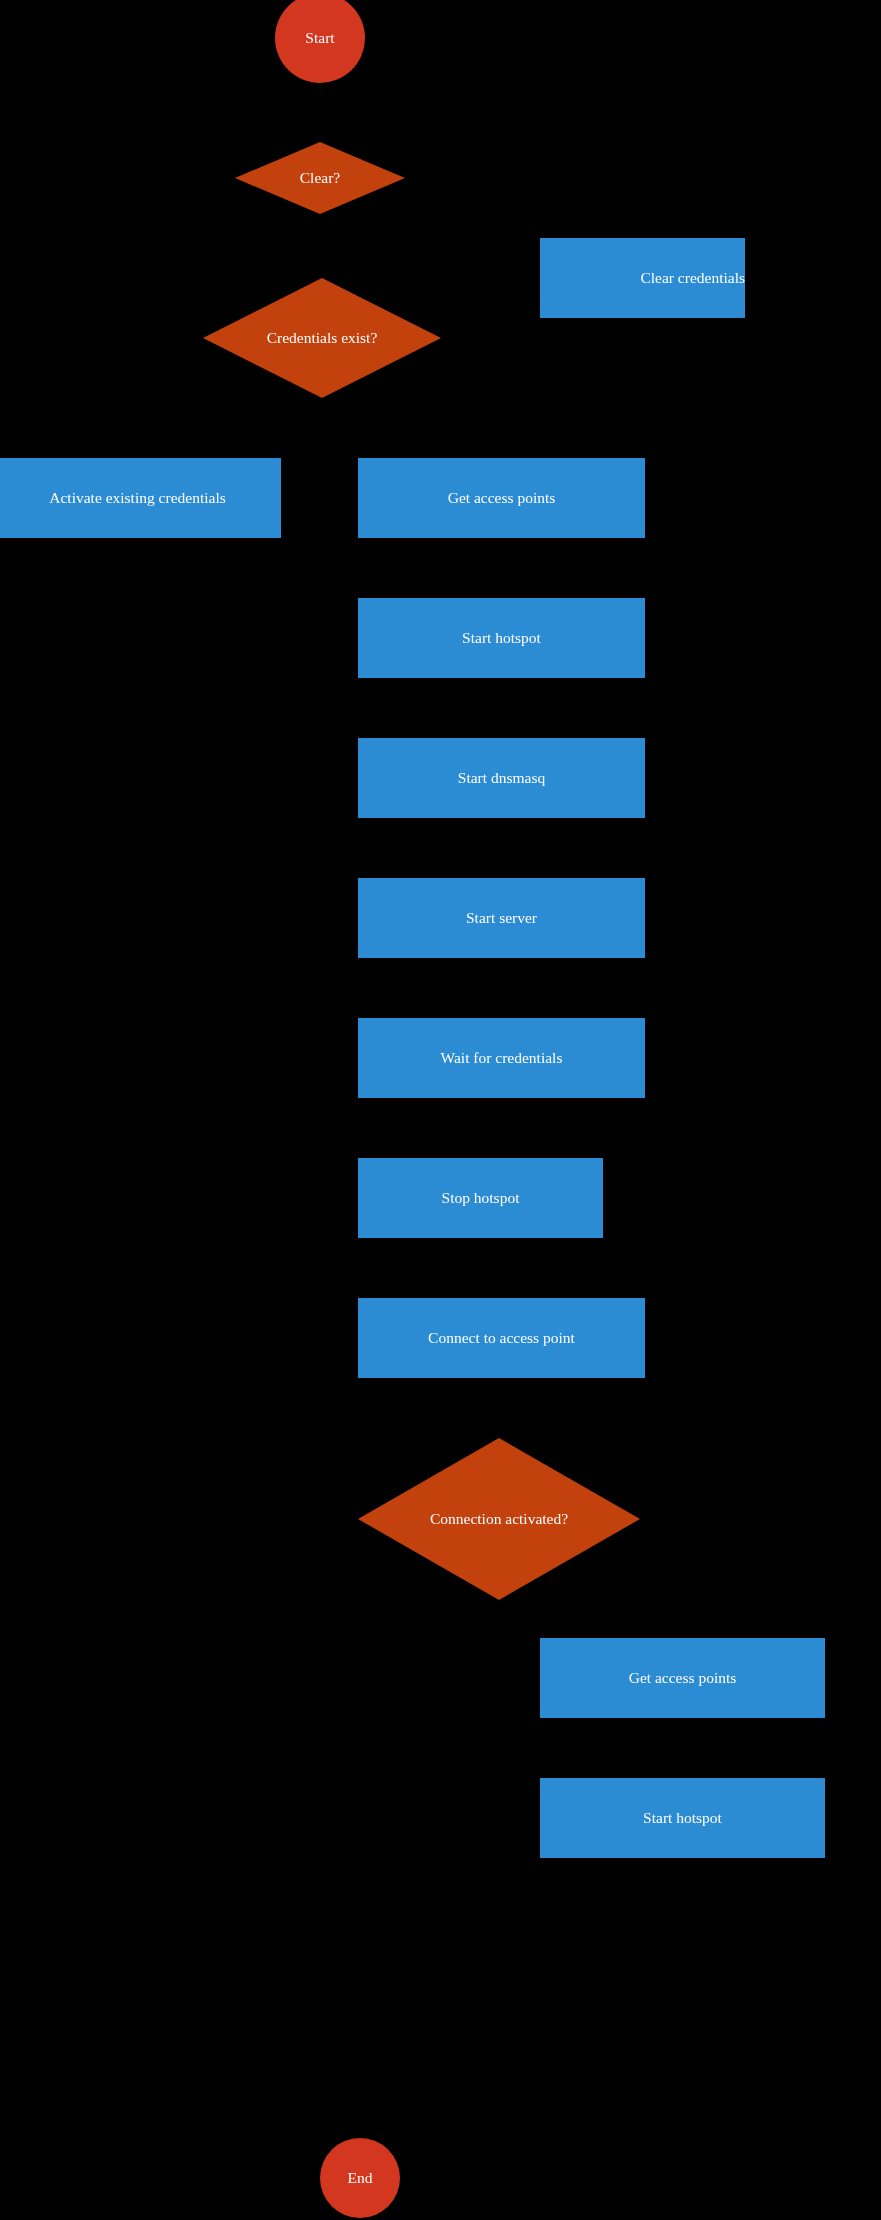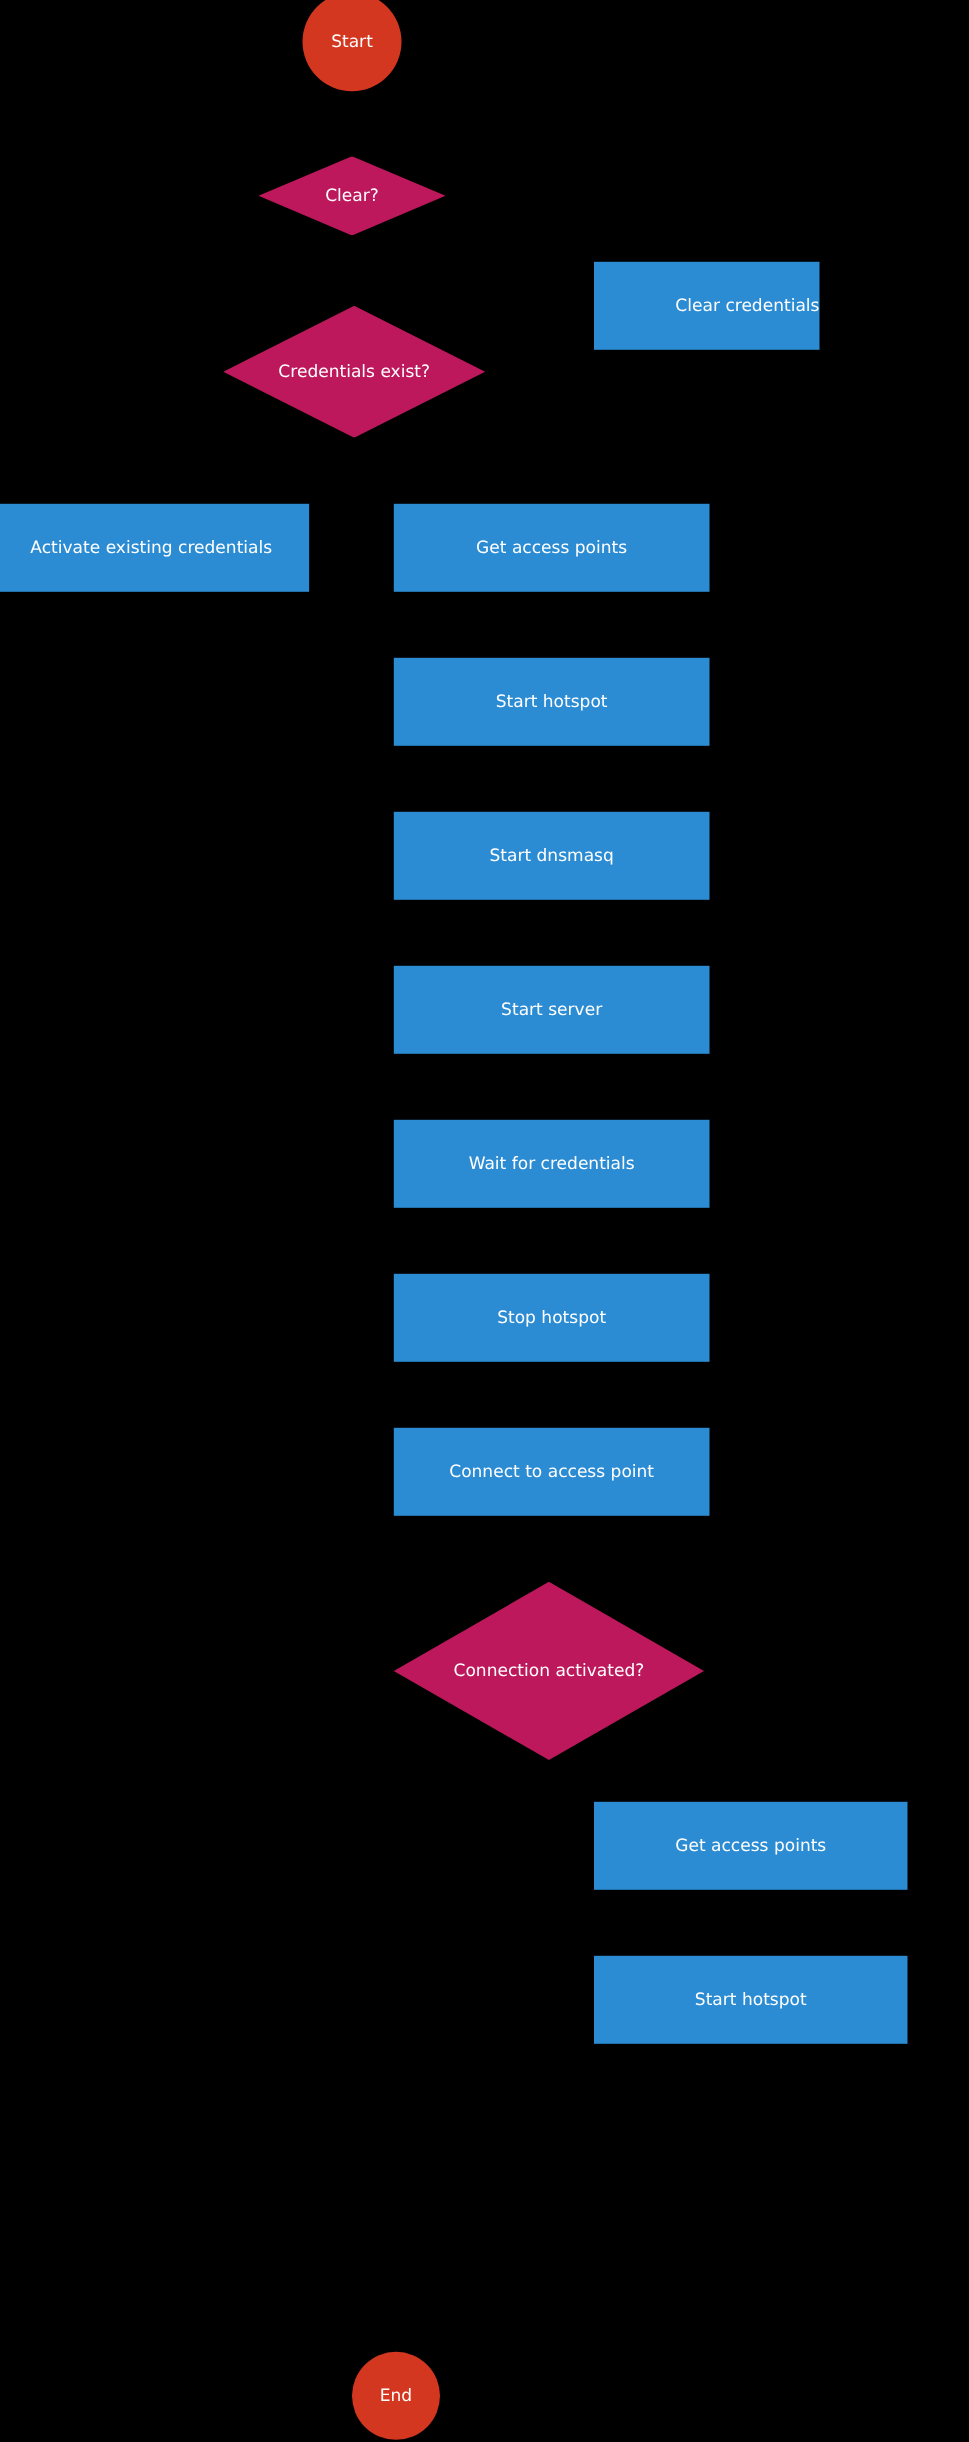--- a/index.html
+++ b/index.html
@@ -31,35 +31,36 @@
     display: flex;
     align-items: center;
     justify-content: center;
     color: #ffffff;
     text-align: center;
     line-height: 1.2;
   }
   .node-label {
     display: block;
     white-space: nowrap;
+    font-family: Liberation Serif, serif;
   }
   
   .node-process {
     background: #2b8cd4;
     font-size: 15.5px;
   }
   
   .node-terminator {
     background: #d4371f;
     border-radius: 50%;
     font-size: 15.5px;
   }
   
   .node-decision {
-    background: #be185d;
+    background: #c2410c;
     -webkit-clip-path: polygon(50% 0%, 100% 50%, 50% 100%, 0% 50%);
     clip-path: polygon(50% 0%, 100% 50%, 50% 100%, 0% 50%);
     font-size: 15.5px;
   }
   .node-decision .node-label {
     position: relative;
     z-index: 2;
   }
 </style>
 </head>
@@ -123,21 +124,21 @@
   </div>
 
   <div class="node node-process" style="left:358px; top:738px; width:287px; height:80px;">
     <span class="node-label">Start dnsmasq</span>
   </div>
 
   <div class="node node-process" style="left:358px; top:1018px; width:287px; height:80px;align-items:center;">
     <span class="node-label">Wait for credentials</span>
   </div>
 
-  <div class="node node-process" style="left:358px; top:1158px; width:287px; height:80px;">
+  <div class="node node-process" style="left:358px; top:1158px; width:245px; height:80px;">
     <span class="node-label">Stop hotspot</span>
   </div>
 
   <div class="node node-process" style="left:358px; top:1298px; width:287px; height:80px;">
     <span class="node-label">Connect to access point</span>
   </div>
 
   <div class="node node-decision" style="left:358px; top:1438px; width:282px; height:162px;">
     <span class="node-label">Connection activated?</span>
   </div>

